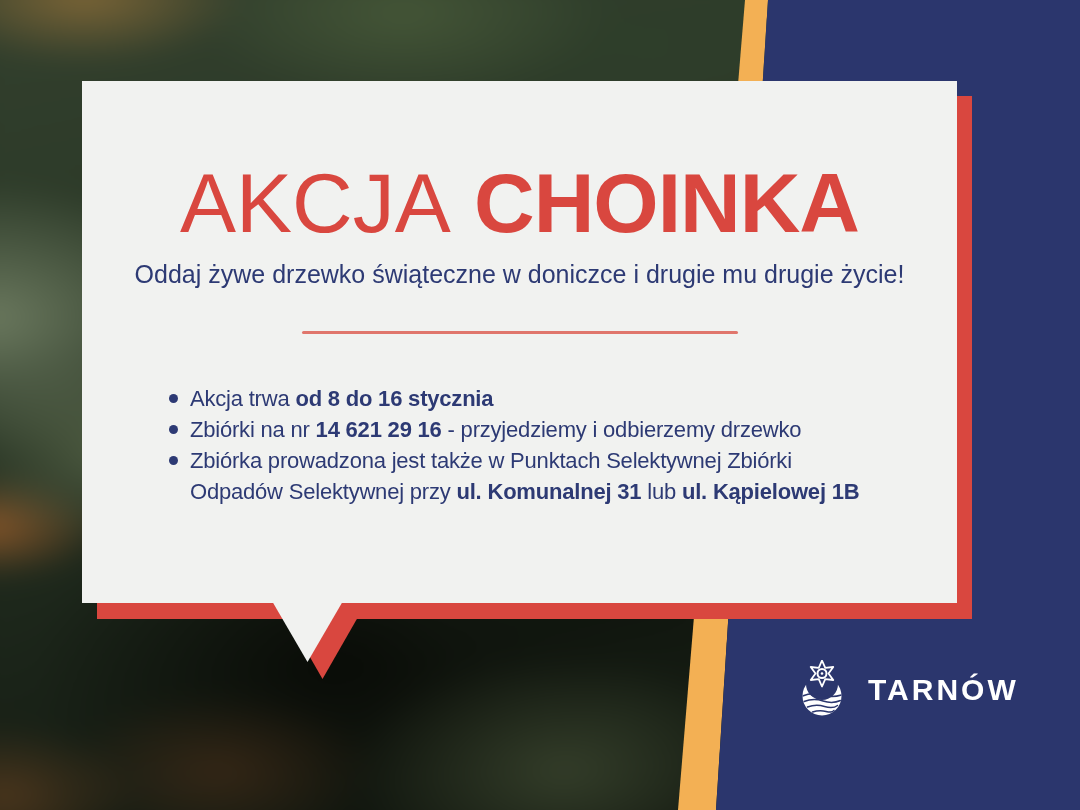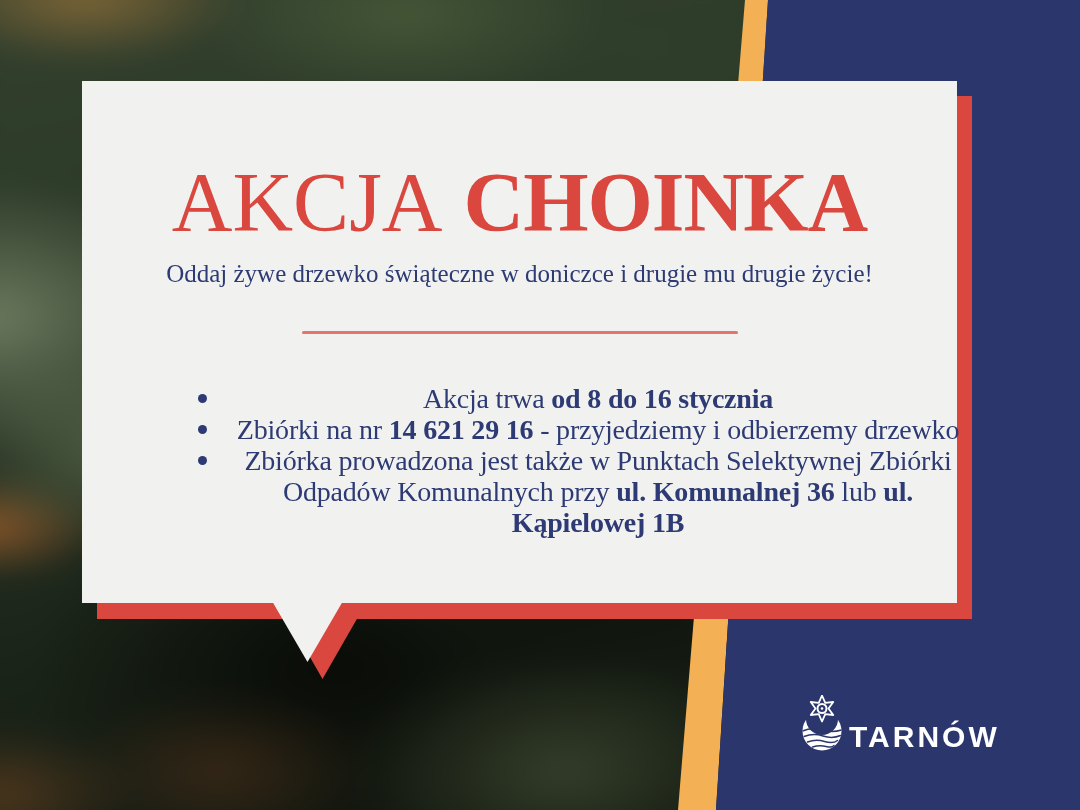--- a/index.html
+++ b/index.html
@@ -31,52 +31,51 @@
     clip-path:polygon(745px 0,768px 0,716px 810px,678px 810px);
   }
   .navy-panel{
     position:absolute;inset:0;background:var(--navy);
     clip-path:polygon(768px 0,1080px 0,1080px 810px,716px 810px);
   }
   
   .red-card{position:absolute;left:97px;top:96px;width:875px;height:523px;background:var(--red);}
   .red-tail{position:absolute;left:287px;top:617px;width:71px;height:62px;background:var(--red);
     clip-path:polygon(0 0,100% 0,50% 100%);}
-  .white-card{position:absolute;left:82px;top:81px;width:875px;height:522px;background:var(--card);font-family:Liberation Serif, serif;}
+  .white-card{position:absolute;left:82px;top:81px;width:875px;height:522px;background:var(--card);}
   .white-tail{position:absolute;left:272px;top:601px;width:71px;height:61px;background:var(--card);
     clip-path:polygon(0 0,100% 0,50% 100%);}
   
   .title{
     position:absolute;left:0;top:80px;width:100%;text-align:center;
     font-size:84px;line-height:1;color:var(--red);letter-spacing:0px;white-space:nowrap;
   }
   .title .light{font-weight:400;}
   .title .bold{font-weight:700;letter-spacing:-1px;}
   .subtitle{
     position:absolute;left:0;top:178px;width:100%;text-align:center;
     font-size:25px;line-height:1.2;color:var(--text);font-weight:400;
   }
   .divider{
     position:absolute;left:220px;top:250px;width:436px;height:3px;
     background:var(--divider);border-radius:2px;
   }
   ul.bullets{
-    position:absolute;left:115px;top:302px;width:780px;margin:0;padding:0;
-    list-style:none;font-size:28px;line-height:31px;color:var(--text);
+    position:absolute;left:86px;top:302px;width:780px;margin:0;padding:0;
+    list-style:none;font-size:22px;line-height:31px;color:var(--text);
     letter-spacing:-0.2px;
-    text-align:center;
   }
   ul.bullets li{position:relative;padding-left:22px;}
   ul.bullets li::before{
     content:"";position:absolute;left:1px;top:11px;width:9px;height:9px;
     border-radius:50%;background:var(--text);
   }
   ul.bullets .bold{font-weight:700;}
   
-  .logo{position:absolute;left:797px;top:695px;display:flex;align-items:flex-end;gap:2px;}
+  .logo{position:absolute;left:797px;top:660px;display:flex;align-items:center;gap:21px;}
   .logo svg{display:block;}
   .wordmark{
     color:#fff;font-size:30px;font-weight:700;letter-spacing:3px;white-space:nowrap;
   }
 </style>
 </head>
 <body>
 
 <div class="stage">
 
@@ -89,21 +88,21 @@
 
   <div class="white-card">
     <div class="title">
       <span class="light">AKCJA</span><span>&nbsp;</span><span class="bold">CHOINKA</span>
     </div>
     <div class="subtitle">Oddaj żywe drzewko świąteczne w doniczce i drugie mu drugie życie!</div>
     <div class="divider"></div>
     <ul class="bullets">
         <li><span>Akcja trwa </span><span class="bold">od 8 do 16 stycznia</span></li>
         <li><span>Zbiórki na nr </span><span class="bold">14 621 29 16</span><span> - przyjedziemy i odbierzemy drzewko</span></li>
-        <li><span>Zbiórka prowadzona jest także w Punktach Selektywnej Zbiórki</span><br><span>Odpadów Komunalnych przy </span><span class="bold">ul. Komunalnej 36</span><span> lub </span><span class="bold">ul. Kąpielowej 1B</span></li>
+        <li><span>Zbiórka prowadzona jest także w Punktach Selektywnej Zbiórki</span><br><span>Odpadów Selektywnej przy </span><span class="bold">ul. Komunalnej 31</span><span> lub </span><span class="bold">ul. Kąpielowej 1B</span></li>
       </ul>
   </div>
   <div class="white-tail"></div>
 
   <div class="logo">
     <svg width="50" height="59" viewBox="0 0 100 118">
       <defs>
         <mask id="cm">
           <rect width="100" height="118" fill="#fff"></rect>
           <circle cx="50" cy="48" r="32" fill="#000"></circle>

